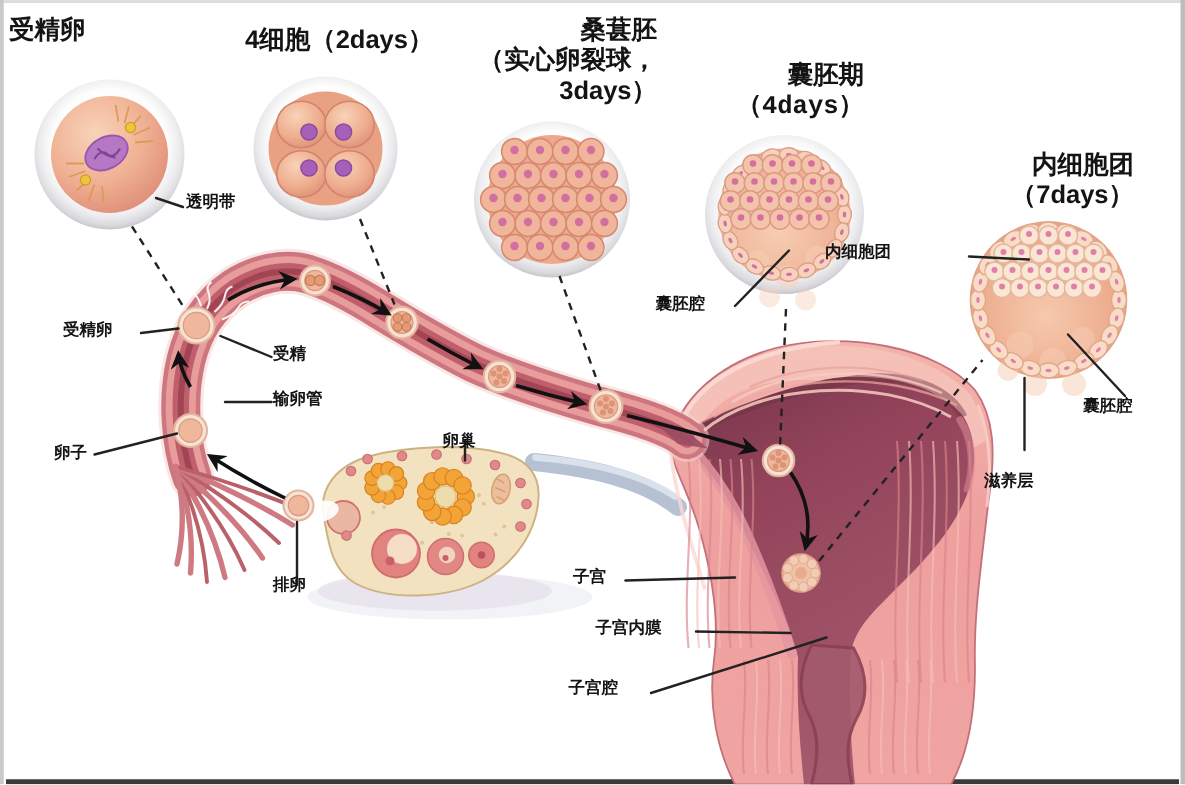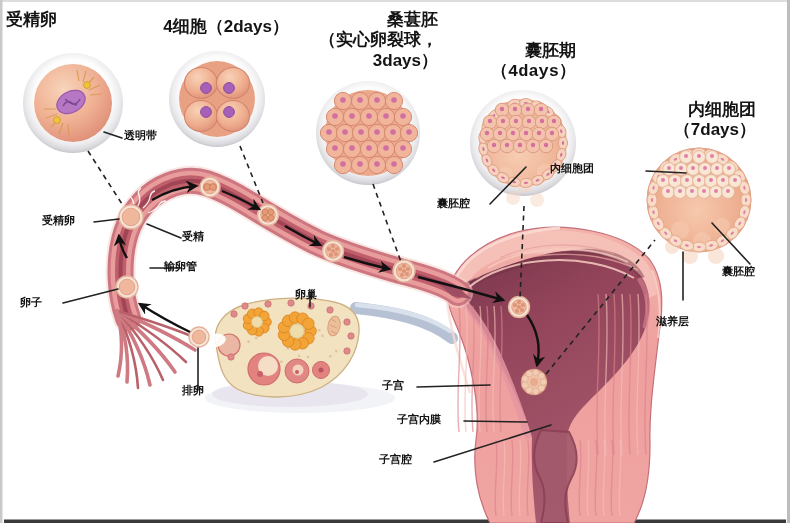--- a/index.html
+++ b/index.html
@@ -653,22 +653,22 @@
 （实心卵裂球，
 3days）</div>
 <div class="lbl stageTitle" style="left:476px;top:42px;width:100px;font-family:Liberation Mono, monospace;">囊胚期
 （4days）</div>
 <div class="lbl stageTitle" style="left:650px;top:100px;width:106px;">内细胞团
 （7days）</div>
 
 <div class="lbl" style="left:124px;top:129px;">透明带</div>
 <div class="lbl" style="left:42px;top:214px;">受精卵</div>
 <div class="lbl" style="left:182px;top:230px;">受精</div>
-<div class="lbl" style="left:164px;top:260px;">输卵管</div>
-<div class="lbl" style="left:20px;top:296px;">卵子</div>
+<div class="lbl" style="left:182px;top:260px;">输卵管</div>
+<div class="lbl" style="left:36px;top:296px;">卵子</div>
 <div class="lbl" style="left:182px;top:384px;">排卵</div>
 <div class="lbl" style="left:295px;top:288px;">卵巢</div>
 <div class="lbl" style="left:437px;top:197px;">囊胚腔</div>
 <div class="lbl" style="left:550px;top:162px;">内细胞团</div>
 <div class="lbl" style="left:722px;top:265px;">囊胚腔</div>
 <div class="lbl" style="left:656px;top:315px;">滋养层</div>
 <div class="lbl" style="left:382px;top:379px;">子宫</div>
 <div class="lbl" style="left:397px;top:413px;">子宫内膜</div>
 <div class="lbl" style="left:379px;top:453px;">子宫腔</div>
 </div>

